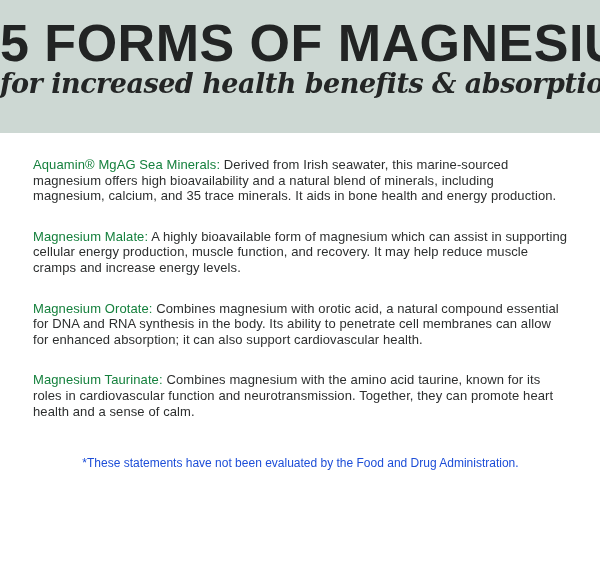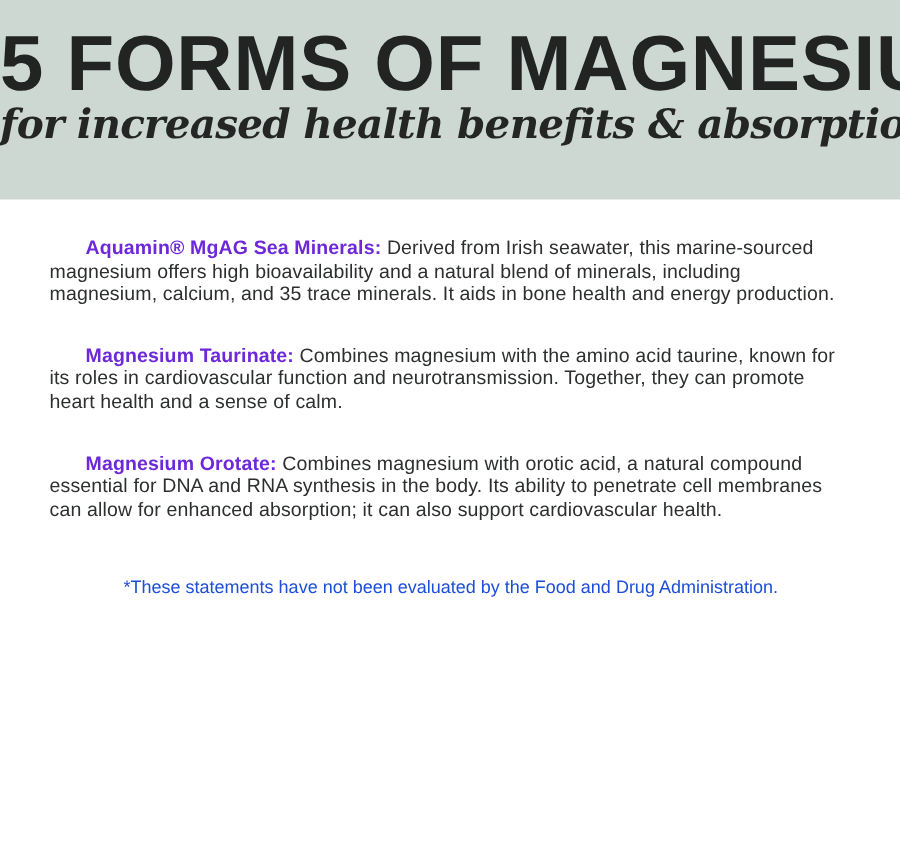--- a/index.html
+++ b/index.html
@@ -51,23 +51,22 @@
     padding: 24px 32px 0 33px;
   }
   .section {
     margin: 0 0 25px 0;
     font-size: 13px;
     line-height: 15.6px;
     color: #2d2f2f;
     letter-spacing: 0.1px;
   }
   .section b {
-    font-weight: bold;
-    color: #6d28d9;
-    margin-left: 24px;
+    font-weight: normal;
+    color: #15803d;
   }
   .footer {
     margin-top: 36px;
     text-align: center;
     font-size: 12px;
     line-height: 16px;
     color: #1d4ed8;
   }
   .footer div {
     margin: 0;
@@ -80,24 +79,25 @@
 
   <div class="header">
     <h1 class="title">5 FORMS OF MAGNESIUM</h1>
     <div class="subtitle">for increased health benefits &amp; absorption</div>
   </div>
 
   <div class="content">
 
     <p class="section"><b>Aquamin® MgAG Sea Minerals:</b> <span>Derived from Irish seawater, this marine-sourced magnesium offers high bioavailability and a natural blend of minerals, including magnesium, calcium, and 35 trace minerals. It aids in bone health and energy production.</span></p>
 
+    <p class="section"><b>Magnesium Malate:</b> <span>A highly bioavailable form of magnesium which can assist in supporting cellular energy production, muscle function, and recovery. It may help reduce muscle cramps and increase energy levels.</span></p>
+
+    <p class="section"><b>Magnesium Orotate:</b> <span>Combines magnesium with orotic acid, a natural compound essential for DNA and RNA synthesis in the body. Its ability to penetrate cell membranes can allow for enhanced absorption; it can also support cardiovascular health.</span></p>
 
     <p class="section"><b>Magnesium Taurinate:</b> <span>Combines magnesium with the amino acid taurine, known for its roles in cardiovascular function and neurotransmission. Together, they can promote heart health and a sense of calm.</span></p>
-
-    <p class="section"><b>Magnesium Orotate:</b> <span>Combines magnesium with orotic acid, a natural compound essential for DNA and RNA synthesis in the body. Its ability to penetrate cell membranes can allow for enhanced absorption; it can also support cardiovascular health.</span></p>
 
 
     <div class="footer">
       <div>*These statements have not been evaluated by the Food and Drug Administration.</div>
     </div>
 
   </div>
 
 </div>
 

